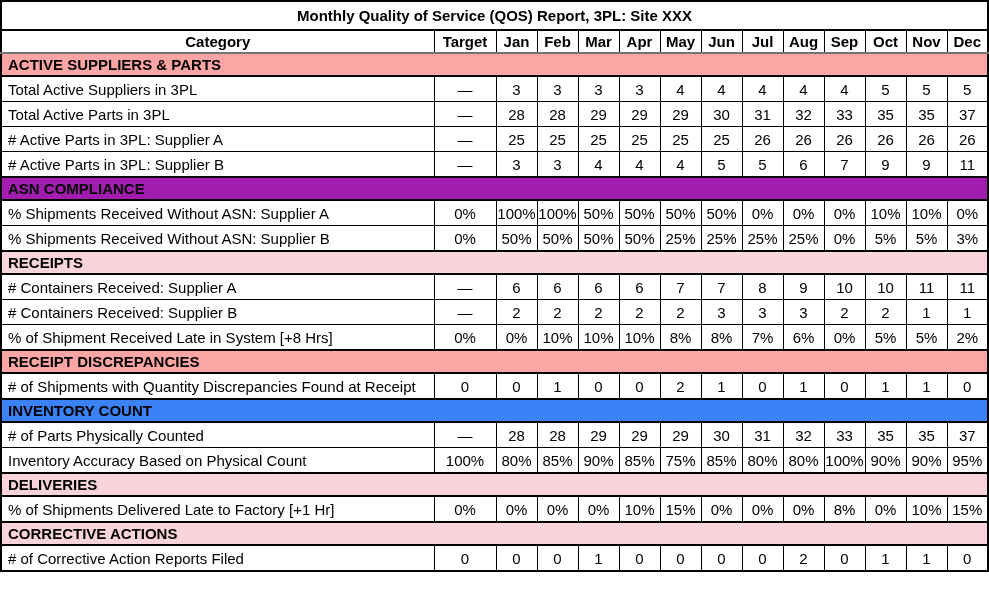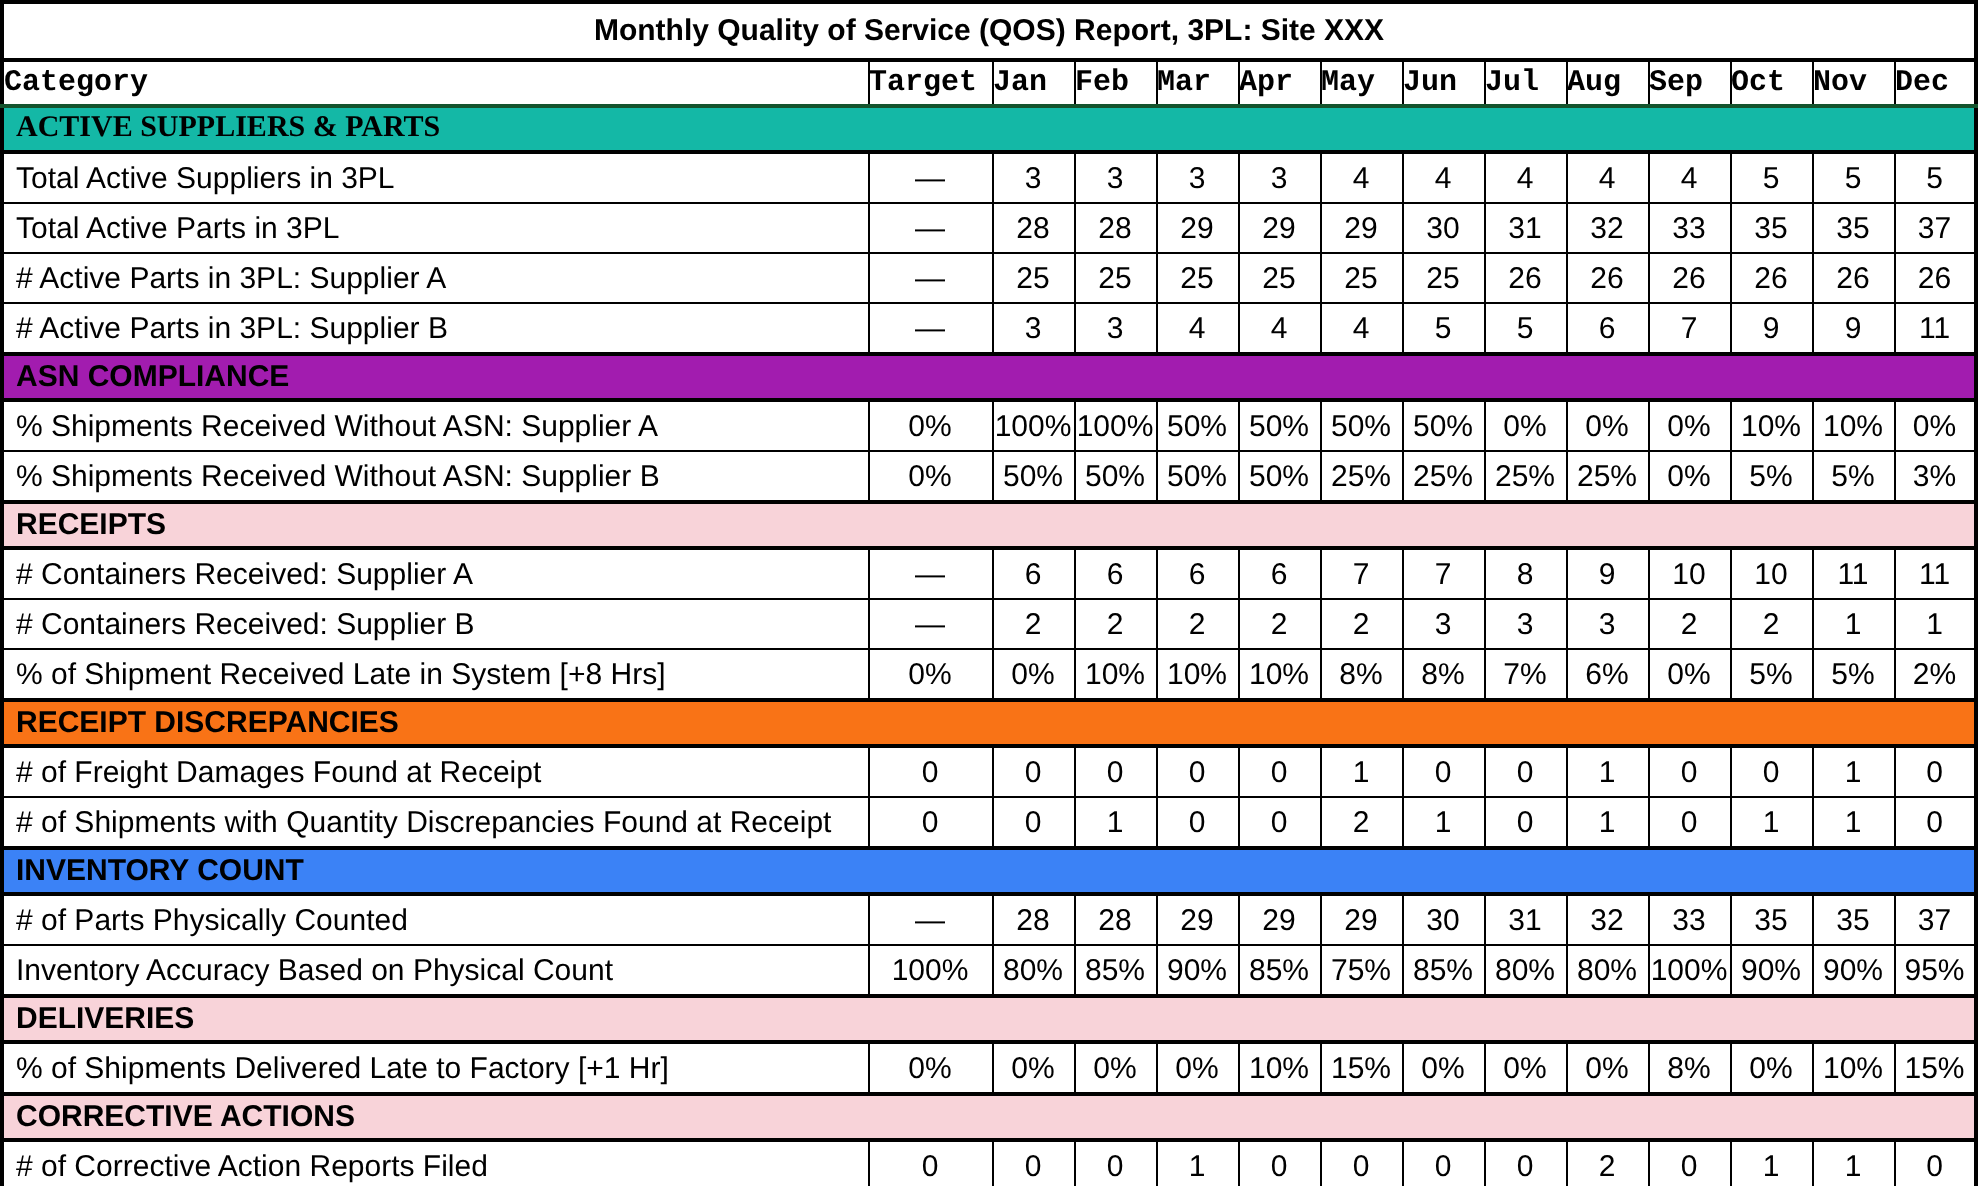--- a/index.html
+++ b/index.html
@@ -22,23 +22,22 @@
     height: 27px;
     font-size: 15px;
     font-weight: bold;
     text-align: center;
     border-bottom: 2px solid #000000;
     margin-top: 44px;
   }
   tr.head-row th {
     height: 21px;
     font-weight: bold;
-    text-align: left;
-    border-bottom: 2px solid #14532d;
-    font-family: Liberation Mono, monospace;
+    text-align: center;
+    border-bottom: 2px solid #737373;
   }
   tr.section-row td {
     height: 21px;
     font-weight: bold;
     text-align: left;
     padding: 0 6px;
     border-top: 2px solid #000000;
     border-bottom: 2px solid #000000;
   }
   tr.data-row td {
@@ -87,21 +86,21 @@
       <th>Jul</th>
       <th>Aug</th>
       <th>Sep</th>
       <th>Oct</th>
       <th>Nov</th>
       <th>Dec</th>
     </tr>
   </thead>
   <tbody>
       <tr class="section-row">
-        <td colspan="14" style="background: #14b8a6; font-family: Liberation Serif, serif;">ACTIVE SUPPLIERS &amp; PARTS</td>
+        <td colspan="14" style="background: #fca5a5;">ACTIVE SUPPLIERS &amp; PARTS</td>
       </tr>
       <tr class="data-row">
         <td class="cat">Total Active Suppliers in 3PL</td>
         <td>—</td>
         <td>3</td>
         <td>3</td>
         <td>3</td>
         <td>3</td>
         <td>4</td>
         <td>4</td>
@@ -240,37 +239,21 @@
         <td>8%</td>
         <td>8%</td>
         <td>7%</td>
         <td>6%</td>
         <td>0%</td>
         <td>5%</td>
         <td>5%</td>
         <td>2%</td>
       </tr>
       <tr class="section-row">
-        <td colspan="14" style="background: #f97316;">RECEIPT DISCREPANCIES</td>
-      </tr>
-      <tr class="data-row">
-        <td class="cat"># of Freight Damages Found at Receipt</td>
-        <td>0</td>
-        <td>0</td>
-        <td>0</td>
-        <td>0</td>
-        <td>0</td>
-        <td>1</td>
-        <td>0</td>
-        <td>0</td>
-        <td>1</td>
-        <td>0</td>
-        <td>0</td>
-        <td>1</td>
-        <td>0</td>
+        <td colspan="14" style="background: #fca5a5;">RECEIPT DISCREPANCIES</td>
       </tr>
       <tr class="data-row">
         <td class="cat"># of Shipments with Quantity Discrepancies Found at Receipt</td>
         <td>0</td>
         <td>0</td>
         <td>1</td>
         <td>0</td>
         <td>0</td>
         <td>2</td>
         <td>1</td>

